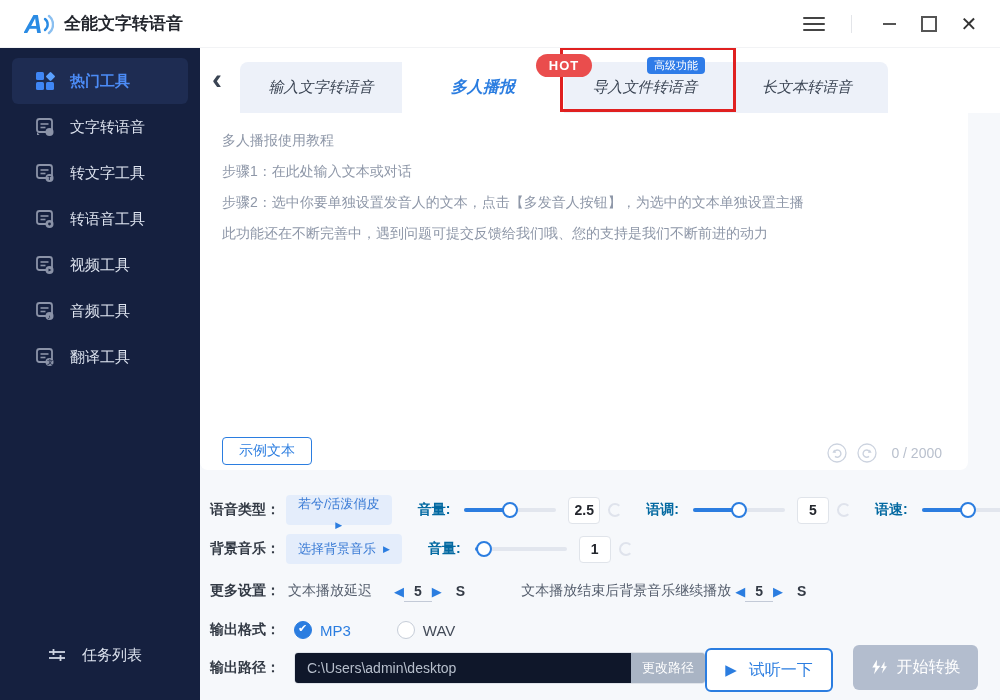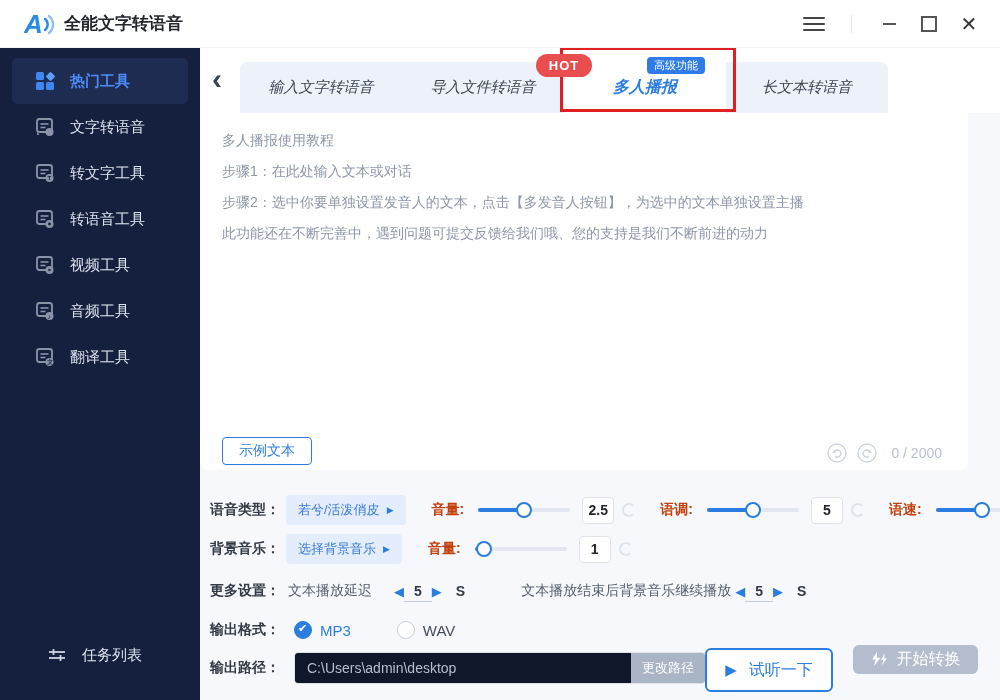--- a/index.html
+++ b/index.html
@@ -68,21 +68,21 @@
   .counter-area { position:absolute; right:26px; top:330px; display:flex; align-items:center; gap:10px; }
   .hist-btn { width:20px; height:20px; cursor:pointer; }
   .counter { font-size:14px; color:#b9c0cd; margin-left:4px; }
 
   
   .row { position:absolute; left:10px; display:flex; align-items:center; height:30px; }
   .row-label { font-size:14px; font-weight:bold; color:#333a45; white-space:nowrap; }
   .pill-btn { display:flex; align-items:center; gap:7px; background:#e4edfb; color:#3a7bd5;
     font-size:13px; border-radius:4px; padding:0 12px; height:30px; cursor:pointer; white-space:nowrap; }
   .pill-btn .arr { font-size:9px; color:#2b7de0; }
-  .inline-label { font-size:14px; font-weight:bold; color:#c2410c; white-space:nowrap; }
+  .inline-label { font-size:14px; font-weight:bold; color:#0369a1; white-space:nowrap; }
   .slider { position:relative; width:92px; height:4px; background:#e2e6ee; border-radius:2px; flex:0 0 92px;}
   .slider::before { content:""; position:absolute; left:0; top:0; height:4px; width:var(--pct,50%);
     background:#2b7de0; border-radius:2px; }
   .slider .thumb { position:absolute; left:var(--pct,50%); top:50%; transform:translate(-50%,-50%);
     width:16px; height:16px; background:#fff; border:2.5px solid #2b7de0; border-radius:50%; cursor:pointer; }
   .val-box { min-width:32px; height:27px; padding:0 4px; background:#fff; border:1px solid #e0e4ea;
     border-radius:4px; display:flex; align-items:center; justify-content:center;
     font-size:14px; font-weight:bold; color:#23262d; }
   .refresh { width:14px; height:14px; border:2px solid #dfe3ec; border-radius:50%;
     border-right-color:transparent; cursor:pointer; flex:0 0 14px;}
@@ -107,21 +107,21 @@
     font-family:"Liberation Sans","DejaVu Sans",sans-serif;}
   .path-btn { width:74px; background:#a9b4c4; color:#fff; font-size:13px; border:none;
     cursor:pointer; font-family:inherit; }
 
   
   .preview-btn { position:absolute; left:505px; top:600px; width:128px; height:44px;
     background:#fff; border:2px solid #2b7de0; border-radius:6px; display:flex;
     align-items:center; justify-content:center; gap:12px; cursor:pointer; }
   .preview-btn .play { color:#2b7de0; font-size:15px; }
   .preview-btn .txt { color:#2b7de0; font-size:16px; }
-  .convert-btn { position:absolute; left:653px; top:597px; width:125px; height:29px;
+  .convert-btn { position:absolute; left:653px; top:597px; width:125px; height:45px;
     background:#b3bdce; border:none; border-radius:6px; display:flex;
     align-items:center; justify-content:center; gap:9px; cursor:pointer; }
   .convert-btn .txt { color:#fff; font-size:16px; }
   .tooltip { position:absolute; left:650px; top:547px; height:29px; padding:0 10px 0 14px;
     background:#2c3a54; border-radius:4px; display:flex; align-items:center; gap:10px; z-index:8;}
   .tooltip .t-txt { color:#fff; font-size:13px; font-weight:bold; white-space:nowrap; }
   .tooltip .t-close { color:#98a3b8; font-size:14px; cursor:pointer; }
   .tooltip::after { content:""; position:absolute; left:64px; bottom:-7px;
     border-left:7px solid transparent; border-right:7px solid transparent;
     border-top:7px solid #2c3a54; }
@@ -232,22 +232,22 @@
       <span class="lbl">任务列表</span>
     </div>
   </div>
 
   <div class="main">
 
     <div class="tabstrip">
       <div class="back-chevron">‹</div>
       <div class="tabs">
         <div class="tab">输入文字转语音</div>
+        <div class="tab selected">多人播报</div>
         <div class="tab">导入文件转语音</div>
-        <div class="tab selected">多人播报</div>
         <div class="tab">长文本转语音</div>
       </div>
       <div class="hot-badge">HOT</div>
       <div class="adv-badge">高级功能</div>
       <div class="hl-box"></div>
     </div>
 
     <div class="editor">
       <div class="tut-lines">
         <div>多人播报使用教程</div>
@@ -266,21 +266,21 @@
           <circle cx="10" cy="10" r="9" stroke="#ccd3df" stroke-width="1.3" fill="none"></circle>
           <path d="M7 9.2 a3.6 3.6 0 1 1 1 4.2" stroke="#ccd3df" stroke-width="1.4" fill="none"></path>
           <path d="M5.4 9.8 L9.2 9.8 L7.2 6.6 z" fill="#ccd3df"></path>
         </svg>
         <span class="counter">0 / 2000</span>
       </div>
     </div>
 
     <div class="row" style="top:447px; width:790px;">
       <span class="row-label">语音类型：</span>
-      <div class="pill-btn" style="margin-left:6px;">
+      <div class="pill-btn" style="margin-left:6px;flex-direction:column;">
         <span>若兮/活泼俏皮</span>
         <span class="arr">▶</span>
       </div>
       <span class="inline-label" style="margin-left:26px;">音量:</span>
       <div class="slider" style="margin-left: 14px; --pct: 50%;">
           <div class="thumb"></div>
         </div>
       <div class="val-box" style="margin-left:12px;">2.5</div>
       <div class="refresh" style="margin-left:8px;"></div>
       <span class="inline-label" style="margin-left:24px;">语调:</span>

